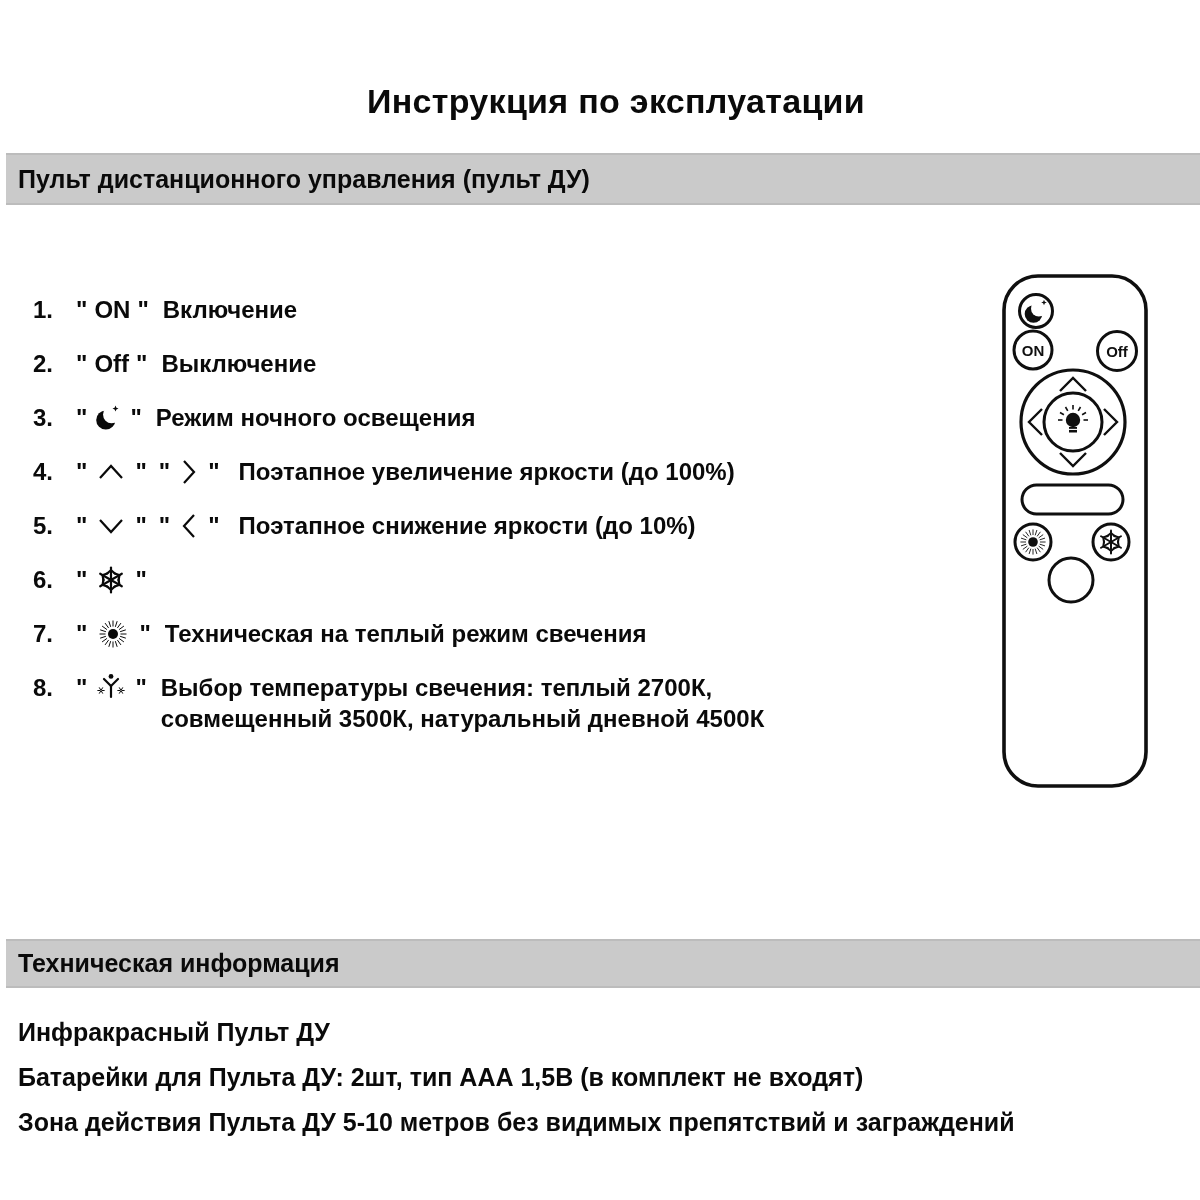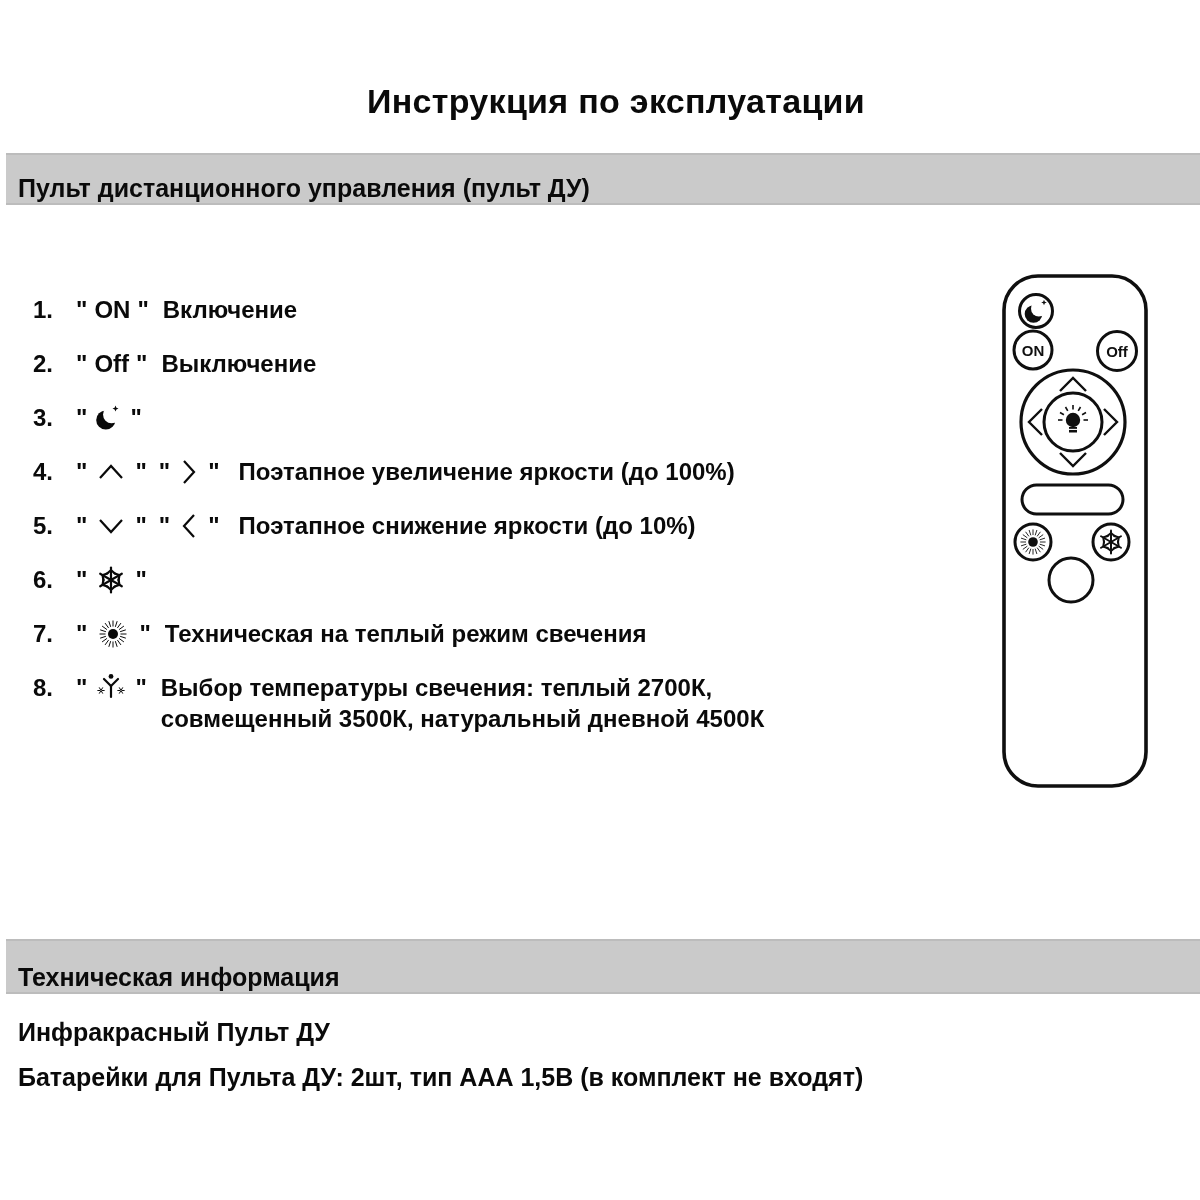--- a/index.html
+++ b/index.html
@@ -2,24 +2,24 @@
 <html><head>
 <meta charset="utf-8">
 <style>
   html,body{margin:0;padding:0;background:#fff;}
   body{width:1200px;height:1200px;font-family:"Liberation Sans",sans-serif;color:#0a0a0a;}
   .page{position:relative;width:1200px;height:1200px;background:#fff;overflow:hidden;}
   .title{position:absolute;top:66px;left:0;width:100%;text-align:center;
          font-size:34px;font-weight:bold;margin:16px;letter-spacing:.3px;}
   .bar{position:absolute;left:6px;right:0;background:#cacaca;
        border-top:2px solid #bcbcbc;border-bottom:2px solid #bcbcbc;
-       display:flex;align-items:flex-end;padding-left:12px;font-weight:bold;
+       display:flex;align-items:center;padding-left:12px;font-weight:bold;
        font-size:25px;box-sizing:border-box;}
   .bar1{top:153px;height:52px;}
-  .bar2{top:939px;height:55px;}
+  .bar2{top:939px;height:49px;}
   .list{position:absolute;left:33px;top:294px;width:920px;}
   .item{display:flex;align-items:flex-start;margin-bottom:23px;
         font-size:24px;font-weight:bold;line-height:31px;white-space:nowrap;}
   .item .num{width:37px;flex:none;}
   .item .q{margin:0 6px;}
   .item .btn-txt{margin:0 1px;}
   .item .icon{height:31px;display:flex;align-items:center;margin:0 2px;}
   .item .label{margin-left:8px;}
   .item.gapped .label{margin-left:13px;}
   .tech{position:absolute;left:18px;top:1017px;font-size:25px;font-weight:bold;}
@@ -62,20 +62,23 @@
         <span class="q">"</span>
         <span class="icon">
           <svg width="27" height="30" viewBox="0 0 27 30">
       <circle cx="10.8" cy="17" r="9.6" fill="#0a0a0a"></circle>
       <circle cx="16.6" cy="11.6" r="8.6" fill="#ffffff"></circle>
       <path d="M20.5 2.5999999999999996 L21.4 4.699999999999999 L23.5 5.6 L21.4 6.5
           L20.5 8.6 L19.6 6.5 L17.5 5.6 L19.6 4.699999999999999 Z" fill="#0a0a0a"></path>
           </svg>
         </span>
         <span class="q">"</span>
+        <span class="label">
+          <div>Режим ночного освещения</div>
+        </span>
       </div>
       <div class="item gapped">
         <span class="num">4.</span>
         <span class="q">"</span>
         <span class="icon">
           <svg width="32" height="24" viewBox="0 0 32 24">
       <polyline points="5,18 16,6 27,18" fill="none" stroke="#0a0a0a" stroke-width="2.2"></polyline>
           </svg>
         </span>
         <span class="q">"</span>
@@ -307,15 +310,16 @@
       </g>
   </svg>
 
   <div class="bar bar2">
     <span>Техническая информация</span>
   </div>
 
   <div class="tech">
     <div class="tline">Инфракрасный Пульт ДУ</div>
     <div class="tline">Батарейки для Пульта ДУ: 2шт, тип ААА 1,5В (в комплект не входят)</div>
+    <div class="tline">Зона действия Пульта ДУ 5-10 метров без видимых препятствий и заграждений</div>
   </div>
 
 </div>
 
 </body></html>

